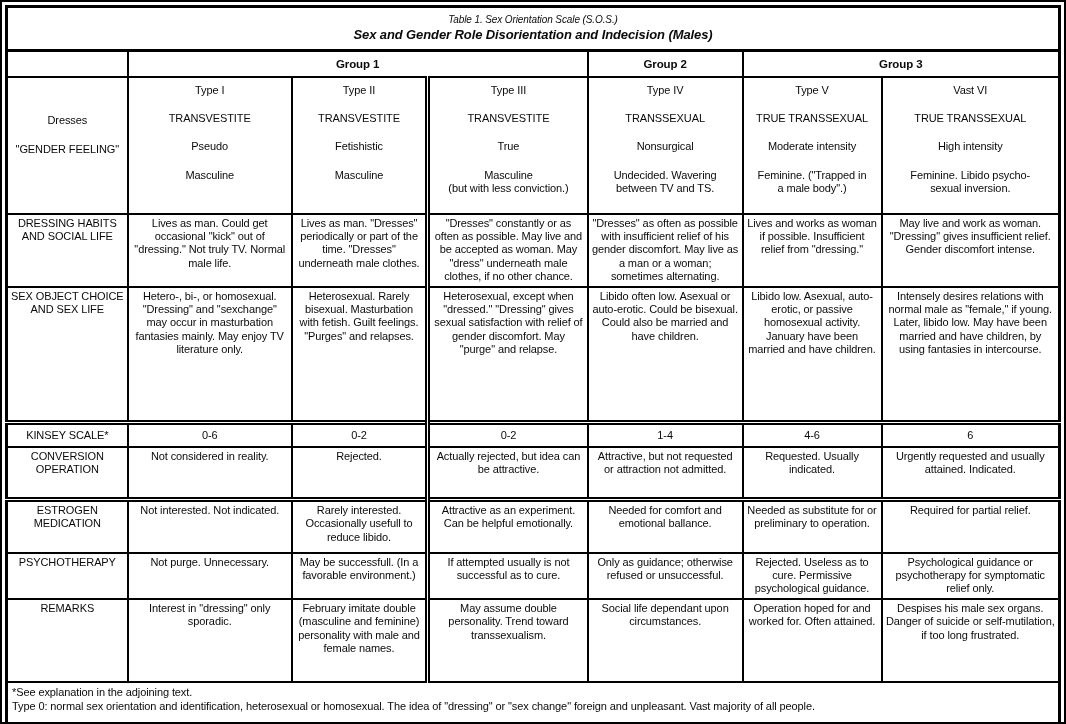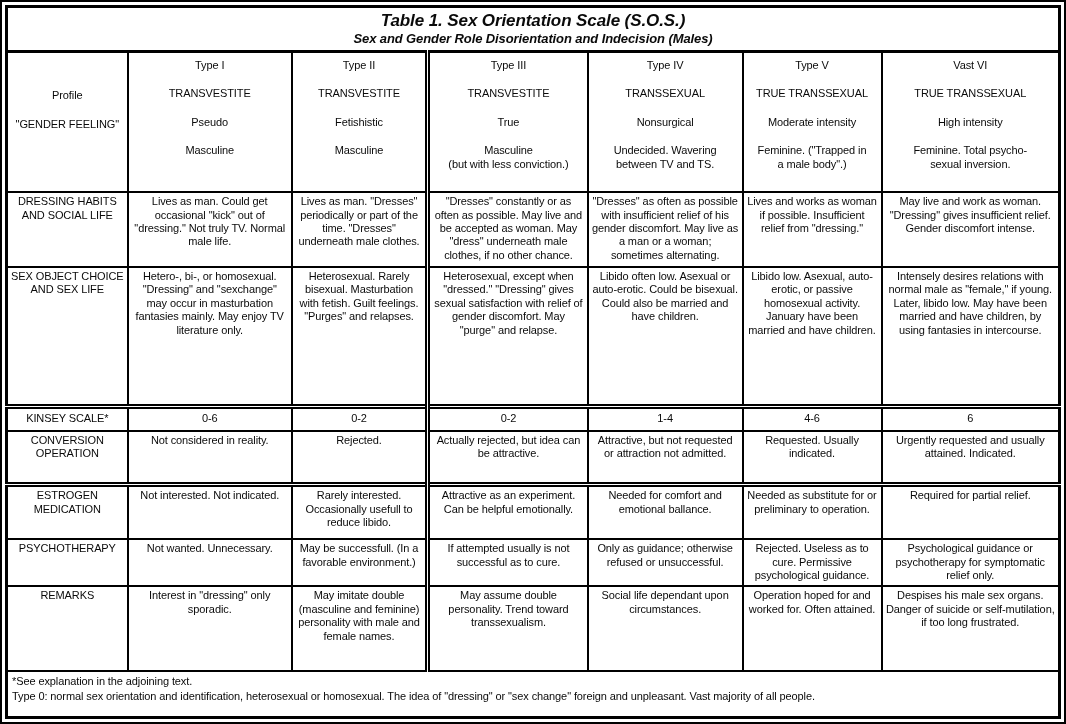--- a/index.html
+++ b/index.html
@@ -8,21 +8,21 @@
     width:1066px; height:724px; background:#fff;
     border:2px solid #000; padding:3px;
     font-family:"Liberation Sans", sans-serif; color:#0a0a0a;
   }
   table.sos {
     width:100%; height:100%; border-collapse:collapse; table-layout:fixed;
     border:3px solid #000; font-size:11px; line-height:1.22; letter-spacing:-0.1px;
   }
   td { border:2px solid #000; padding:2px 3px; text-align:center; vertical-align:top; overflow:hidden; }
   tr.title-row td { border-bottom:3px solid #000; vertical-align:middle; padding:2px; }
-  .t1 { font-weight:bold; font-style:italic; font-size:17px; }
+  .t1 { font-weight:normal; font-style:italic; font-size:10px; }
   .t2 { font-weight:bold; font-style:italic; font-size:13px; }
   tr.group-row td { vertical-align:middle; font-weight:bold; font-size:11.5px; padding:3px; }
   tr.profile-row td { padding-top:6px; }
   .plabel { margin-top:30px; }
   .plabel div { margin-bottom:16px; }
   .tline { margin-bottom:15px; white-space:pre-line; }
   td.dbl { border-left:5px double #000; }
   tr.kinsey-row td { border-top:5px double #000; vertical-align:middle; padding:1px;margin-left:36px; }
   tr.estrogen-row td { border-top:5px double #000; }
   tr.footer-row td { text-align:left; vertical-align:top; padding:3px 4px; font-size:11px; }
@@ -44,25 +44,31 @@
     </colgroup>
 
     <tbody>
         <tr class="title-row" style="height:44px">
       <td colspan="7">
         <div class="t1">Table 1. Sex Orientation Scale (S.O.S.)</div>
         <div class="t2">Sex and Gender Role Disorientation and Indecision (Males)</div>
       </td>
     </tr>
 
+    <tr class="group-row" style="height:26px">
+      <td></td>
+      <td colspan="3">Group 1</td>
+      <td>Group 2</td>
+      <td colspan="2">Group 3</td>
+    </tr>
 
     <tr class="profile-row" style="height:118px">
       <td>
         <div class="plabel">
-          <div>Profile</div>
+          <div>Dresses</div>
           <div>"GENDER FEELING"</div>
         </div>
       </td>
       <td>
         <div class="tline">Type I</div>
         <div class="tline">TRANSVESTITE</div>
         <div class="tline">Pseudo</div>
         <div class="tline">Masculine</div>
       </td>
       <td>
@@ -89,21 +95,21 @@
         <div class="tline">Type V</div>
         <div class="tline">TRUE TRANSSEXUAL</div>
         <div class="tline">Moderate intensity</div>
         <div class="tline">Feminine. ("Trapped in
 a male body".)</div>
       </td>
       <td>
         <div class="tline">Vast VI</div>
         <div class="tline">TRUE TRANSSEXUAL</div>
         <div class="tline">High intensity</div>
-        <div class="tline">Feminine. Total psycho-
+        <div class="tline">Feminine. Libido psycho-
 sexual inversion.</div>
       </td>
     </tr>
 
     <tr class="dressing-row" style="height:72px">
       <td>DRESSING HABITS AND SOCIAL LIFE</td>
       <td>Lives as man. Could get occasional "kick" out of "dressing." Not truly TV. Normal male life.</td>
       <td>Lives as man. "Dresses" periodically or part of the time. "Dresses" underneath male clothes.</td>
       <td class="dbl">"Dresses" constantly or as often as possible. May live and be accepted as woman. May "dress" underneath male clothes, if no other chance.</td>
       <td>"Dresses" as often as possible with insufficient relief of his gender discomfort. May live as a man or a woman; sometimes alternating.</td>
@@ -146,32 +152,32 @@
       <td>Not interested. Not indicated.</td>
       <td>Rarely interested. Occasionally usefull to reduce libido.</td>
       <td class="dbl">Attractive as an experiment. Can be helpful emotionally.</td>
       <td>Needed for comfort and emotional ballance.</td>
       <td>Needed as substitute for or preliminary to operation.</td>
       <td>Required for partial relief.</td>
     </tr>
 
     <tr class="psychotherapy-row" style="height:40px">
       <td>PSYCHOTHERAPY</td>
-      <td>Not wanted. Unnecessary.</td>
+      <td>Not purge. Unnecessary.</td>
       <td>May be successfull. (In a favorable environment.)</td>
       <td class="dbl">If attempted usually is not successful as to cure.</td>
       <td>Only as guidance; otherwise refused or unsuccessful.</td>
       <td>Rejected. Useless as to cure. Permissive psychological guidance.</td>
       <td>Psychological guidance or psychotherapy for symptomatic relief only.</td>
     </tr>
 
     <tr class="remarks-row" style="height:83px">
       <td>REMARKS</td>
       <td>Interest in "dressing" only sporadic.</td>
-      <td>May imitate double (masculine and feminine) personality with male and female names.</td>
+      <td>February imitate double (masculine and feminine) personality with male and female names.</td>
       <td class="dbl">May assume double personality. Trend toward transsexualism.</td>
       <td>Social life dependant upon circumstances.</td>
       <td>Operation hoped for and worked for. Often attained.</td>
       <td>Despises his male sex organs. Danger of suicide or self-mutilation, if too long frustrated.</td>
     </tr>
 
     <tr class="footer-row" style="height:45px">
       <td colspan="7">
         <div>*See explanation in the adjoining text.</div>
         <div>Type 0: normal sex orientation and identification, heterosexual or homosexual. The idea of "dressing" or "sex change" foreign and unpleasant. Vast majority of all people.</div>

